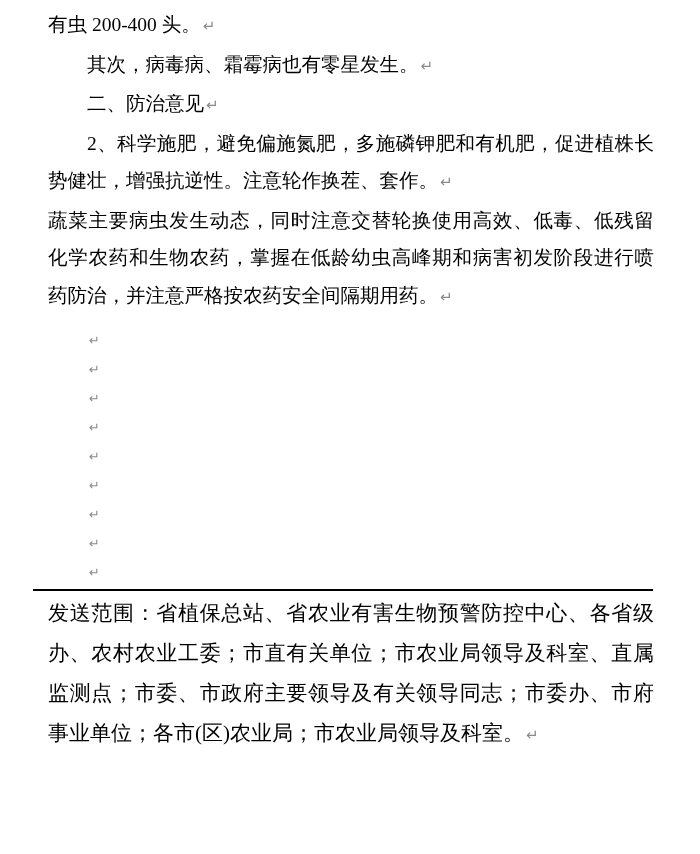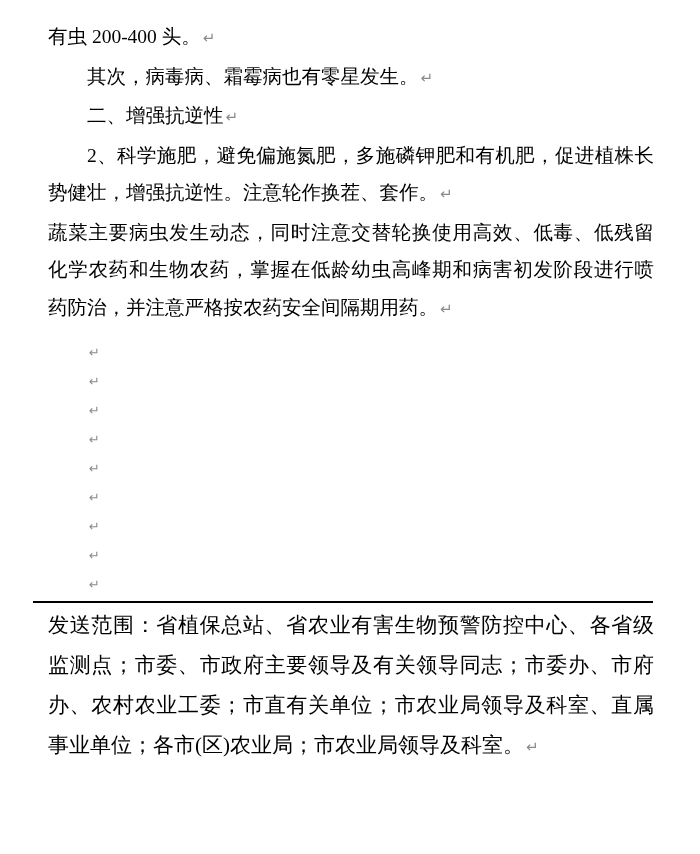--- a/index.html
+++ b/index.html
@@ -6,21 +6,21 @@
   .page {
     position: relative;
     width: 700px;
     height: 854px;
     background: #ffffff;
     color: #000000;
     font-family: "Liberation Serif", "DejaVu Serif", serif;
     overflow: hidden;
   }
   .content { margin-left: 48px; width: 606px; }
-  .body-text { font-size: 19.5px; line-height: 37.5px; padding-top: 18px; }
+  .body-text { font-size: 19.5px; line-height: 37.5px; padding-top: 6px; }
   .ln { text-align: justify; text-align-last: justify; -moz-text-align-last: justify; }
   .ln.last { text-align-last: left; -moz-text-align-last: left; }
   .ind { padding-left: 39px; }
   .pilcrow {
     color: #8a8a8a;
     font-size: 15px;
     font-family: "DejaVu Sans", sans-serif;
     padding-left: 2px;
     letter-spacing: 0;
   }
@@ -46,21 +46,21 @@
 
     <div class="para">
       <div class="ln last"><span>有虫 200-400 头。</span><span class="pilcrow" style="color: rgb(138, 138, 138);">↵</span></div>
     </div>
 
     <div class="para">
       <div class="ln last ind"><span>其次，病毒病、霜霉病也有零星发生。</span><span class="pilcrow" style="color: rgb(138, 138, 138);">↵</span></div>
     </div>
 
     <div class="para">
-      <div class="ln last ind"><span>二、增强抗逆性</span><span class="pilcrow" style="color: rgb(138, 138, 138);">↵</span></div>
+      <div class="ln last ind"><span>二、防治意见</span><span class="pilcrow" style="color: rgb(138, 138, 138);">↵</span></div>
     </div>
 
 
     <div class="para">
       <div class="ln ind"><span>2、科学施肥，避免偏施氮肥，多施磷钾肥和有机肥，促进植株长</span></div>
       <div class="ln last"><span>势健壮，增强抗逆性。注意轮作换茬、套作。</span><span class="pilcrow" style="color: rgb(138, 138, 138);">↵</span></div>
     </div>
 
     <div class="para">
       <div class="ln"><span>蔬菜主要病虫发生动态，同时注意交替轮换使用高效、低毒、低残留</span></div>
@@ -79,18 +79,18 @@
         <div class="empty-ln"><span class="pilcrow" style="color: rgb(138, 138, 138);">↵</span></div>
         <div class="empty-ln"><span class="pilcrow" style="color: rgb(138, 138, 138);">↵</span></div>
       </div>
 
   </div>
 
   <div class="rule rule-top"></div>
 
   <div class="content dist">
     <div class="ln"><span class="bold-label">发送范围：</span><span>省植保总站、省农业有害生物预警防控中心、各省级</span></div>
+    <div class="ln"><span>办、农村农业工委；市直有关单位；市农业局领导及科室、直属</span></div>
     <div class="ln"><span>监测点；市委、市政府主要领导及有关领导同志；市委办、市府</span></div>
-    <div class="ln"><span>办、农村农业工委；市直有关单位；市农业局领导及科室、直属</span></div>
     <div class="ln last"><span>事业单位；各市(区)农业局；市农业局领导及科室。</span><span class="pilcrow" style="color: rgb(138, 138, 138);">↵</span></div>
   </div>
 
 </div>
 
 </body></html>

